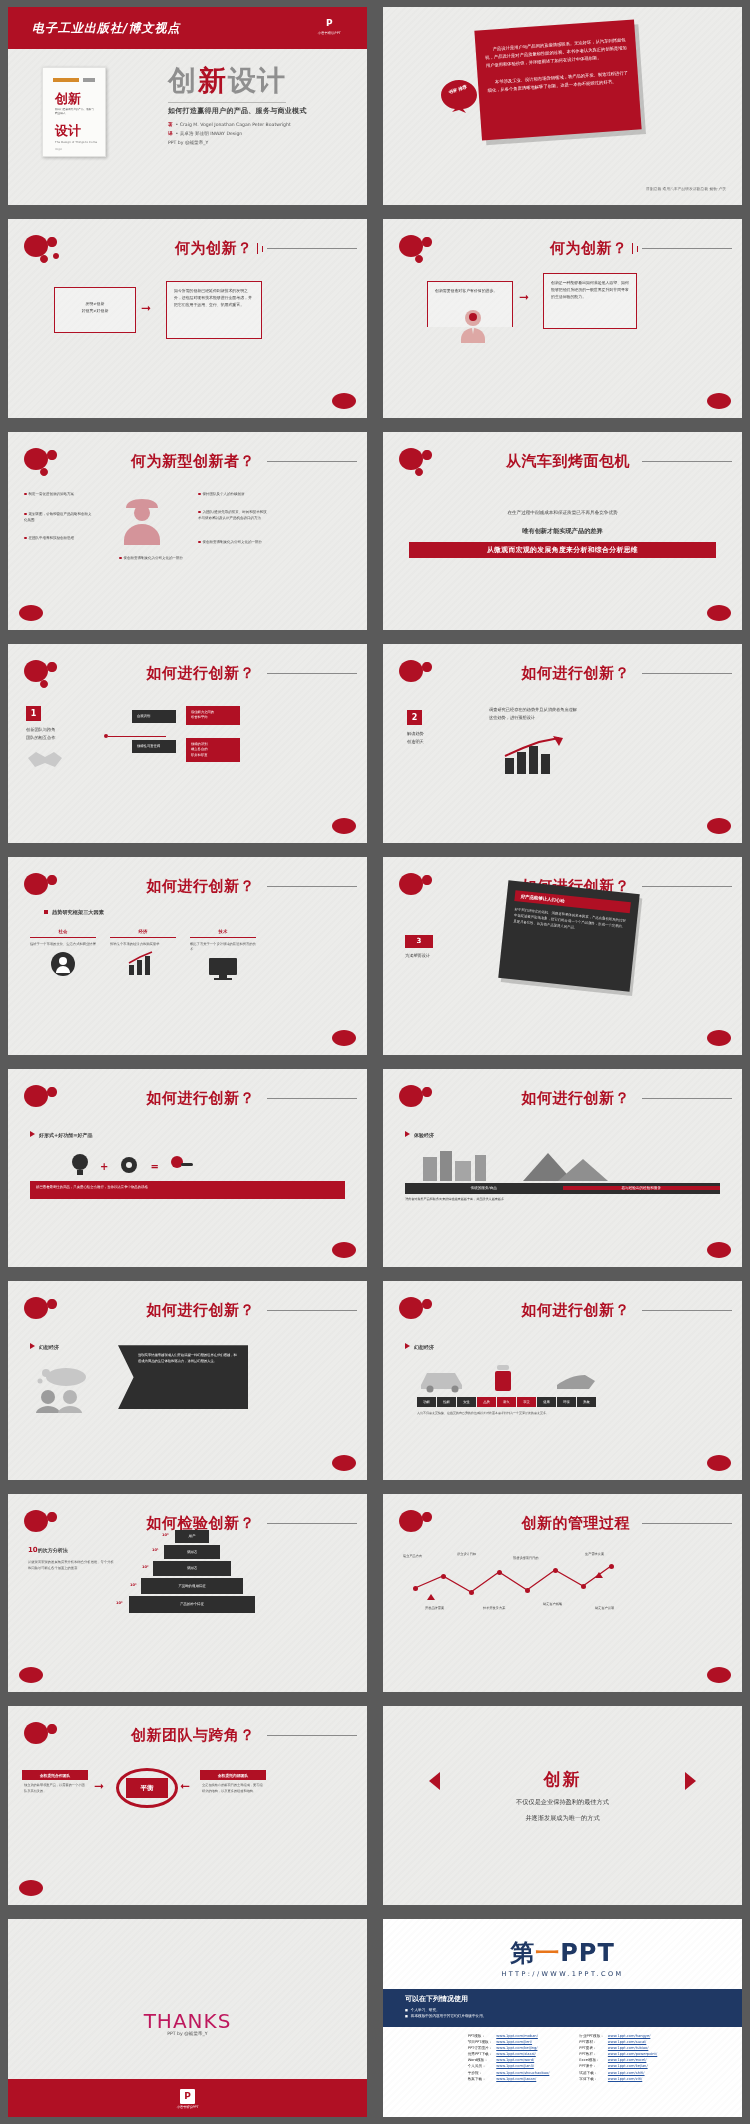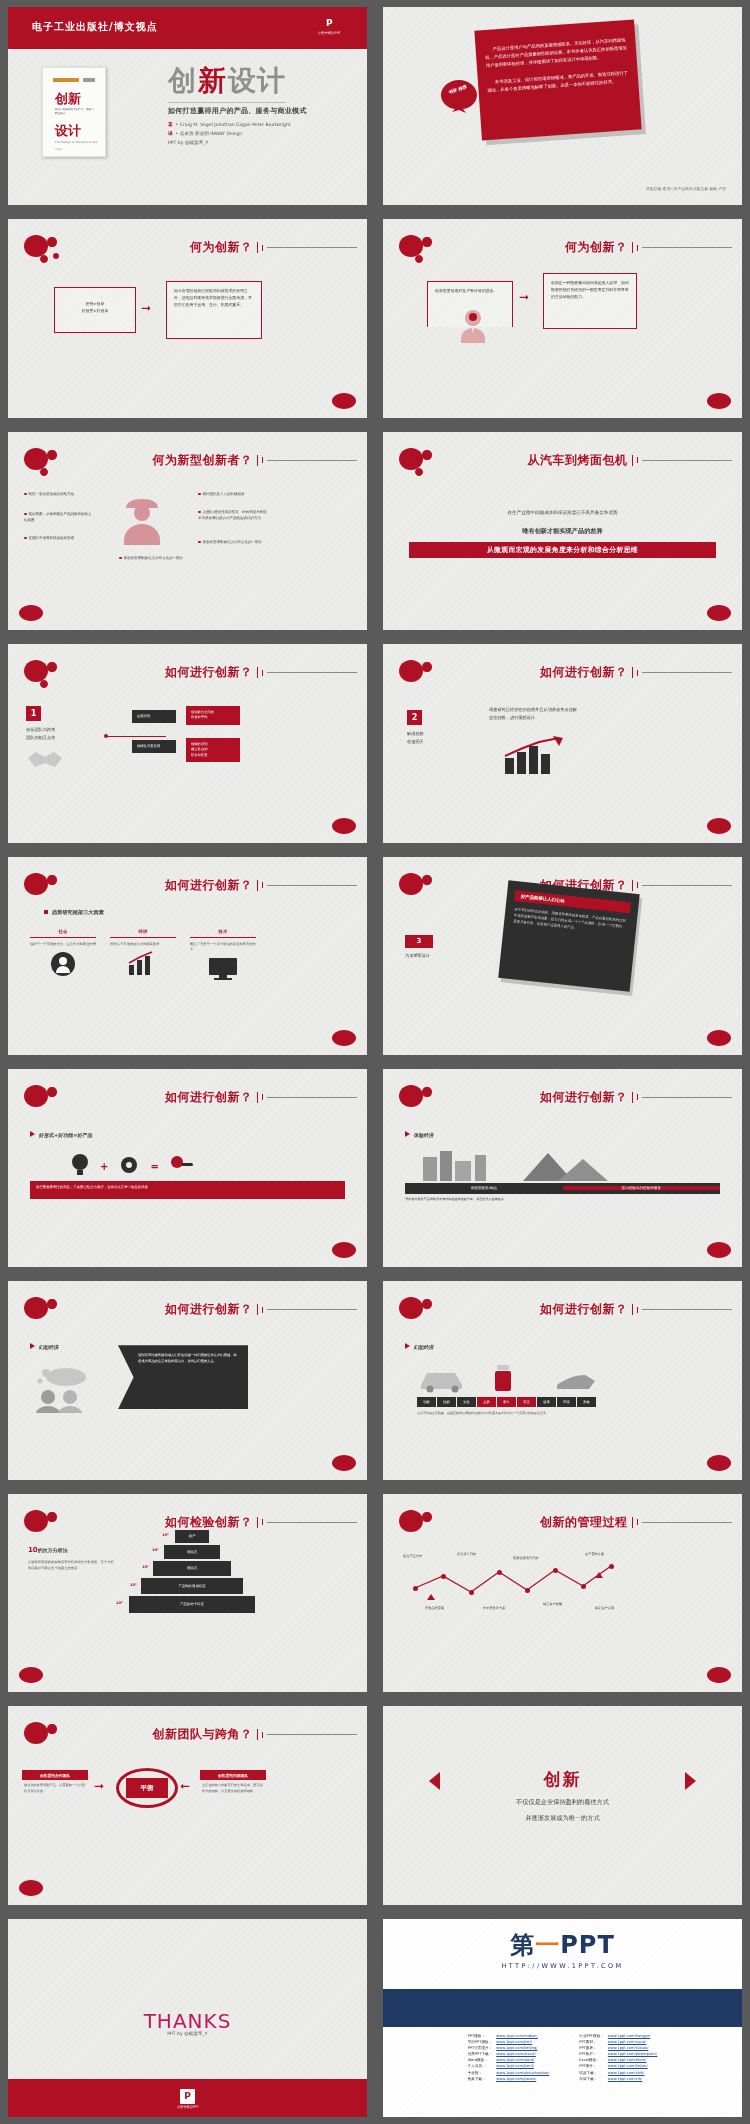--- a/index.html
+++ b/index.html
@@ -28,21 +28,21 @@
     content:"";position:absolute;inset:0;
     background:repeating-linear-gradient(135deg,rgba(0,0,0,.012) 0 2px,rgba(255,255,255,0) 2px 5px);
     pointer-events:none;
   }
   
   .hdr{
     position:absolute;top:20px;right:10px;left:40%;
     display:flex;align-items:center;justify-content:flex-end;gap:4px;
   }
   .hdr .t{
-    color:#b01024;font-weight:bold;font-size:12px;letter-spacing:.5px;white-space:nowrap;
+    color:#b01024;font-weight:bold;font-size:15px;letter-spacing:.5px;white-space:nowrap;
   }
   .hdr .bar1{width:1.5px;height:11px;background:#b01024;}
   .hdr .bar2{width:1px;height:6px;background:#b01024;}
   .hdr .line{flex:0 0 auto;width:90px;height:1px;background:#8a8a8a;}
 
   
   .leaf{position:absolute;color:#b01024;pointer-events:none;}
   .leaf svg{display:block;}
   .leafTL{top:14px;left:14px;}
   .leafBR{bottom:8px;right:10px;}
@@ -51,21 +51,21 @@
   
   .cov-top{
     position:absolute;top:0;left:0;right:0;height:42px;background:#b01024;
   }
   .cov-wave{
     position:absolute;left:0;right:0;top:36px;height:9px;
     background:
       radial-gradient(circle at 5px 0,#b01024 4.4px, rgba(0,0,0,0) 4.6px) 0 0/10px 9px repeat-x;
   }
   .cov-pub{
-    position:absolute;top:13px;left:24px;color:#fff;font-size:10px;font-weight:bold;letter-spacing:1px;
+    position:absolute;top:13px;left:24px;color:#fff;font-size:12px;font-weight:bold;letter-spacing:1px;font-style:italic;
   }
   .cov-logo{position:absolute;top:8px;right:26px;text-align:center;}
   .cov-logo .pp{
     width:15px;height:15px;background:#b01024;color:#fff;font-size:9px;font-weight:bold;
     display:flex;align-items:center;justify-content:center;border-radius:1px;margin:0 auto;
   }
   .cov-logo .cap{font-size:3.2px;color:#fff;margin-top:1px;letter-spacing:.2px;}
   .book{
     position:absolute;left:34px;top:60px;width:62px;height:88px;background:#fbfbf9;
     box-shadow:1px 1px 3px rgba(0,0,0,.25);border:1px solid #e2e2e0;
@@ -249,21 +249,21 @@
   .th-s{position:absolute;left:0;right:0;top:112px;text-align:center;font-size:4.6px;color:#555;}
   .th-logo{position:absolute;left:0;right:0;bottom:8px;text-align:center;}
   .th-logo .pp{
     width:15px;height:15px;background:#fff;color:#b01024;font-size:9px;font-weight:bold;
     display:flex;align-items:center;justify-content:center;margin:0 auto;border-radius:1px;
   }
   .th-logo .cap{font-size:3.2px;color:#fff;margin-top:1px;}
 
   
   .ppt-slide{background:#fff;}
-  .ppt-brand{position:absolute;left:0;right:0;top:14px;text-align:center;}
+  .ppt-brand{position:absolute;left:0;right:0;top:22px;text-align:center;}
   .ppt-brand .bl{font-size:24px;font-weight:bold;color:#1f3864;letter-spacing:1px;line-height:1;}
   .ppt-brand .bl em{font-style:normal;color:#e8751a;}
   .ppt-brand .url{font-size:6.5px;color:#1f3864;letter-spacing:2.4px;margin-top:5px;}
   .ppt-bar{
     position:absolute;left:0;right:0;top:70px;height:38px;background:#1f3864;color:#fff;
     display:flex;
   }
   .ppt-bar .half{flex:1;padding:5px 0 0 22px;box-sizing:border-box;}
   .ppt-bar h4{margin:0 0 3px;font-size:7px;font-weight:bold;}
   .ppt-bar li{list-style:none;font-size:3.6px;line-height:1.9;}
@@ -902,20 +902,27 @@
   </div>
 
   <div class="slide ppt-slide">
     <div class="ppt-brand">
       <div class="bl">
         <span>第</span><em>一</em><span>PPT</span>
       </div>
       <div class="url">HTTP://WWW.1PPT.COM</div>
     </div>
     <div class="ppt-bar">
+      <div class="half">
+        <h4>可以在下列情况使用</h4>
+        <ul>
+          <li>个人学习、研究。</li>
+          <li>将本模板中的内容用于其它幻灯片母版中使用。</li>
+        </ul>
+      </div>
     </div>
     <div class="links">
       <table>
         <tbody>
             <tr>
               <td>PPT模板：</td>
               <td class="u">www.1ppt.com/moban/</td>
             </tr>
         <tr>
               <td>节日PPT模板：</td>

